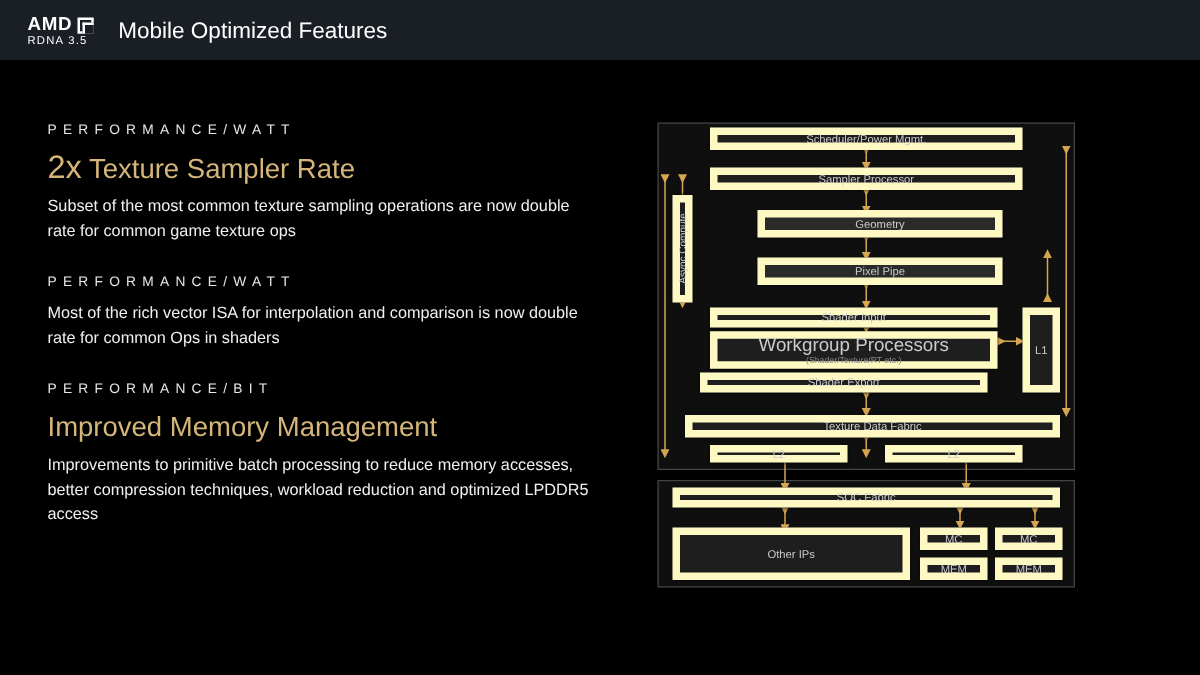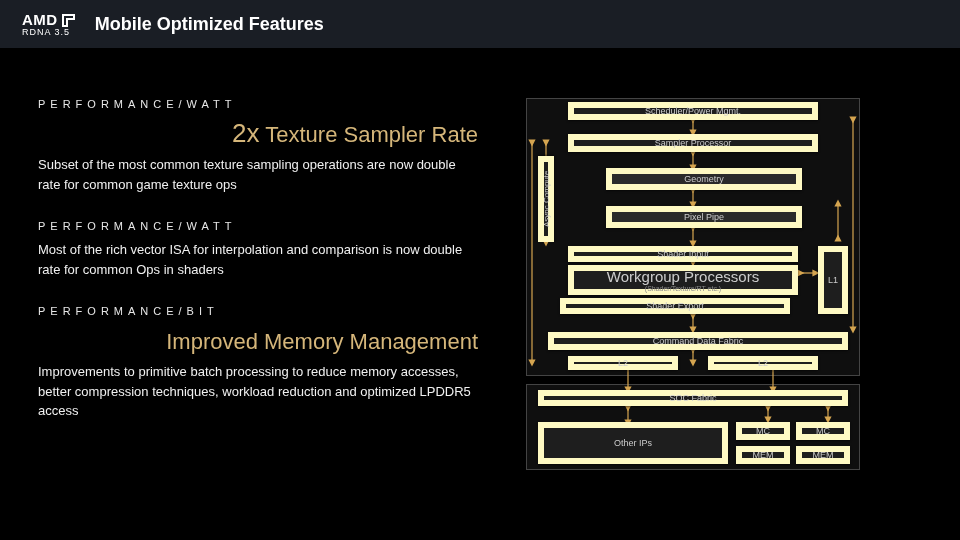--- a/index.html
+++ b/index.html
@@ -49,21 +49,21 @@
     border-left: 2px solid #fff;
     background: #1a1e25;
   }
   .logo-rdna {
     font-size: 9px;
     letter-spacing: 1px;
     margin-top: 1px;
   }
   .page-title {
     font-size: 18px;
-    font-weight: 700;
+    font-weight: 400;
   }
   .content {
     display: flex;
     padding: 50px 18px 0 38px;
     gap: 30px;
   }
   .left {
     flex: 0 0 440px;
   }
   .feature {
@@ -73,21 +73,20 @@
     font-size: 11px;
     letter-spacing: 5px;
     color: #e7e7e7;
     margin-bottom: 8px;
   }
   .feat-title {
     font-size: 22px;
     color: #d5b67a;
     font-weight: 400;
     margin-bottom: 6px;
-    text-align: right;
   }
   .feat-title .big {
     font-size: 26px;
   }
   .feat-body {
     font-size: 13px;
     line-height: 1.5;
     color: #f0f0f0;
   }
   
@@ -205,21 +204,21 @@
     <div class="dblock vert" style="left:30px;top:58px;width:16px;height:86px">Async Compute</div>
     <div class="dblock light" style="left:98px;top:70px;width:196px;height:22px">Geometry</div>
     <div class="dblock light" style="left:98px;top:108px;width:196px;height:22px">Pixel Pipe</div>
     <div class="dblock" style="left:60px;top:148px;width:230px;height:16px">Shader Input</div>
     <div class="dblock sub" style="left:60px;top:167px;width:230px;height:30px">
       <span style="font-size:15px;color:#ccc">Workgroup Processors</span>
       <span>(Shader/Texture/RT etc.)</span>
     </div>
     <div class="dblock" style="left:52px;top:200px;width:230px;height:16px">Shader Export</div>
     <div class="dblock" style="left:310px;top:148px;width:30px;height:68px">L1</div>
-    <div class="dblock" style="left:40px;top:234px;width:300px;height:18px">Command Data Fabric</div>
+    <div class="dblock" style="left:40px;top:234px;width:300px;height:18px">Texture Data Fabric</div>
     <div class="dblock" style="left:60px;top:258px;width:110px;height:14px">L2</div>
     <div class="dblock" style="left:200px;top:258px;width:110px;height:14px">L2</div>
 
     <div class="dblock" style="left:30px;top:292px;width:310px;height:16px">SOC Fabric</div>
     <div class="dblock" style="left:30px;top:324px;width:190px;height:42px">Other IPs</div>
     <div class="dblock" style="left:228px;top:324px;width:54px;height:18px">MC</div>
     <div class="dblock" style="left:288px;top:324px;width:54px;height:18px">MC</div>
     <div class="dblock" style="left:228px;top:348px;width:54px;height:18px">MEM</div>
     <div class="dblock" style="left:288px;top:348px;width:54px;height:18px">MEM</div>
   </div>

